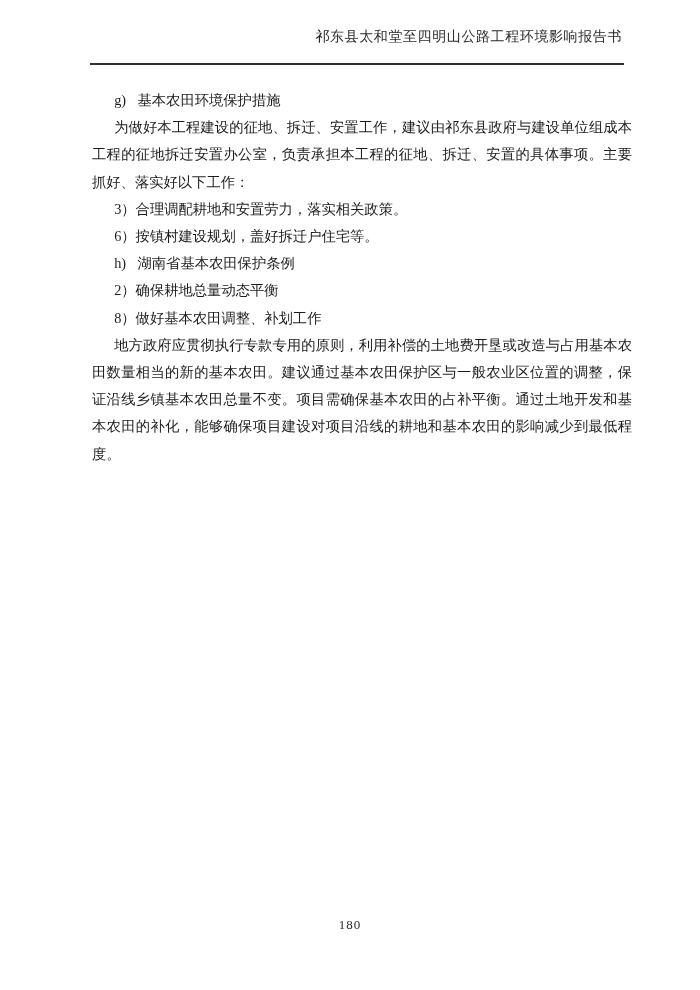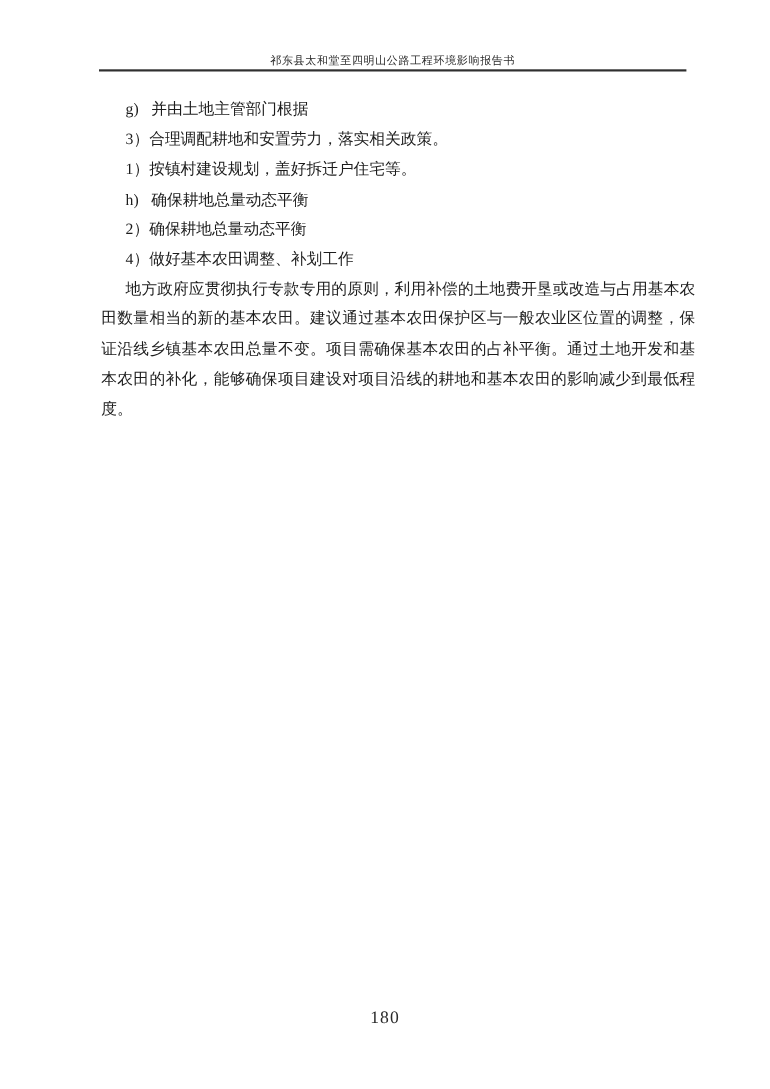--- a/index.html
+++ b/index.html
@@ -12,25 +12,25 @@
     width: 700px;
     height: 990px;
     margin: 0 auto;
     background: #ffffff;
     font-family: "Liberation Serif", "DejaVu Serif", serif;
     color: #1c1c1c;
     overflow: hidden;
   }
   .page-header {
     position: absolute;
-    top: 48px;
+    top: 28px;
     left: 92px;
     width: 530px;
-    text-align: center;
-    font-size: 10px;
+    text-align: right;
+    font-size: 14px;
     letter-spacing: 0.6px;
     color: #2a2a2a;
   }
   .header-rule {
     position: absolute;
     top: 63px;
     left: 90px;
     width: 534px;
     height: 2px;
     background: #2f2f2f;
@@ -56,53 +56,54 @@
     font-size: 9px;
     line-height: 0;
     vertical-align: super;
   }
   .page-footer {
     position: absolute;
     top: 917px;
     left: 0;
     width: 700px;
     text-align: center;
-    font-size: 16px;
+    font-size: 13px;
     letter-spacing: 1px;
     color: #2a2a2a;
   }
 </style>
 </head>
 <body>
 
 <div class="page">
 
   <div class="page-header">祁东县太和堂至四明山公路工程环境影响报告书</div>
 
   <div class="header-rule"></div>
 
   <div class="doc-body">
 
-    <p><span class="sec-label">g)</span><span>并由土地主管部门根据</span></p>
+    <p><span class="sec-label">g)</span><span>基本农田环境保护措施</span></p>
 
+    <p>为做好本工程建设的征地、拆迁、安置工作，建议由祁东县政府与建设单位组成本工程的征地拆迁安置办公室，负责承担本工程的征地、拆迁、安置的具体事项。主要抓好、落实好以下工作：</p>
 
 
 
     <p>3）合理调配耕地和安置劳力，落实相关政策。</p>
 
-    <p>1）按镇村建设规划，盖好拆迁户住宅等。</p>
+    <p>6）按镇村建设规划，盖好拆迁户住宅等。</p>
 
-    <p><span class="sec-label">h)</span><span>确保耕地总量动态平衡</span></p>
+    <p><span class="sec-label">h)</span><span>湖南省基本农田保护条例</span></p>
 
 
 
     <p>2）确保耕地总量动态平衡</p>
 
 
-    <p>4）做好基本农田调整、补划工作</p>
+    <p>8）做好基本农田调整、补划工作</p>
 
     <p>地方政府应贯彻执行专款专用的原则，利用补偿的土地费开垦或改造与占用基本农田数量相当的新的基本农田。建议通过基本农田保护区与一般农业区位置的调整，保证沿线乡镇基本农田总量不变。项目需确保基本农田的占补平衡。通过土地开发和基本农田的补化，能够确保项目建设对项目沿线的耕地和基本农田的影响减少到最低程度。</p>
 
   </div>
 
   <div class="page-footer">180</div>
 
 </div>
 
 </body></html>

